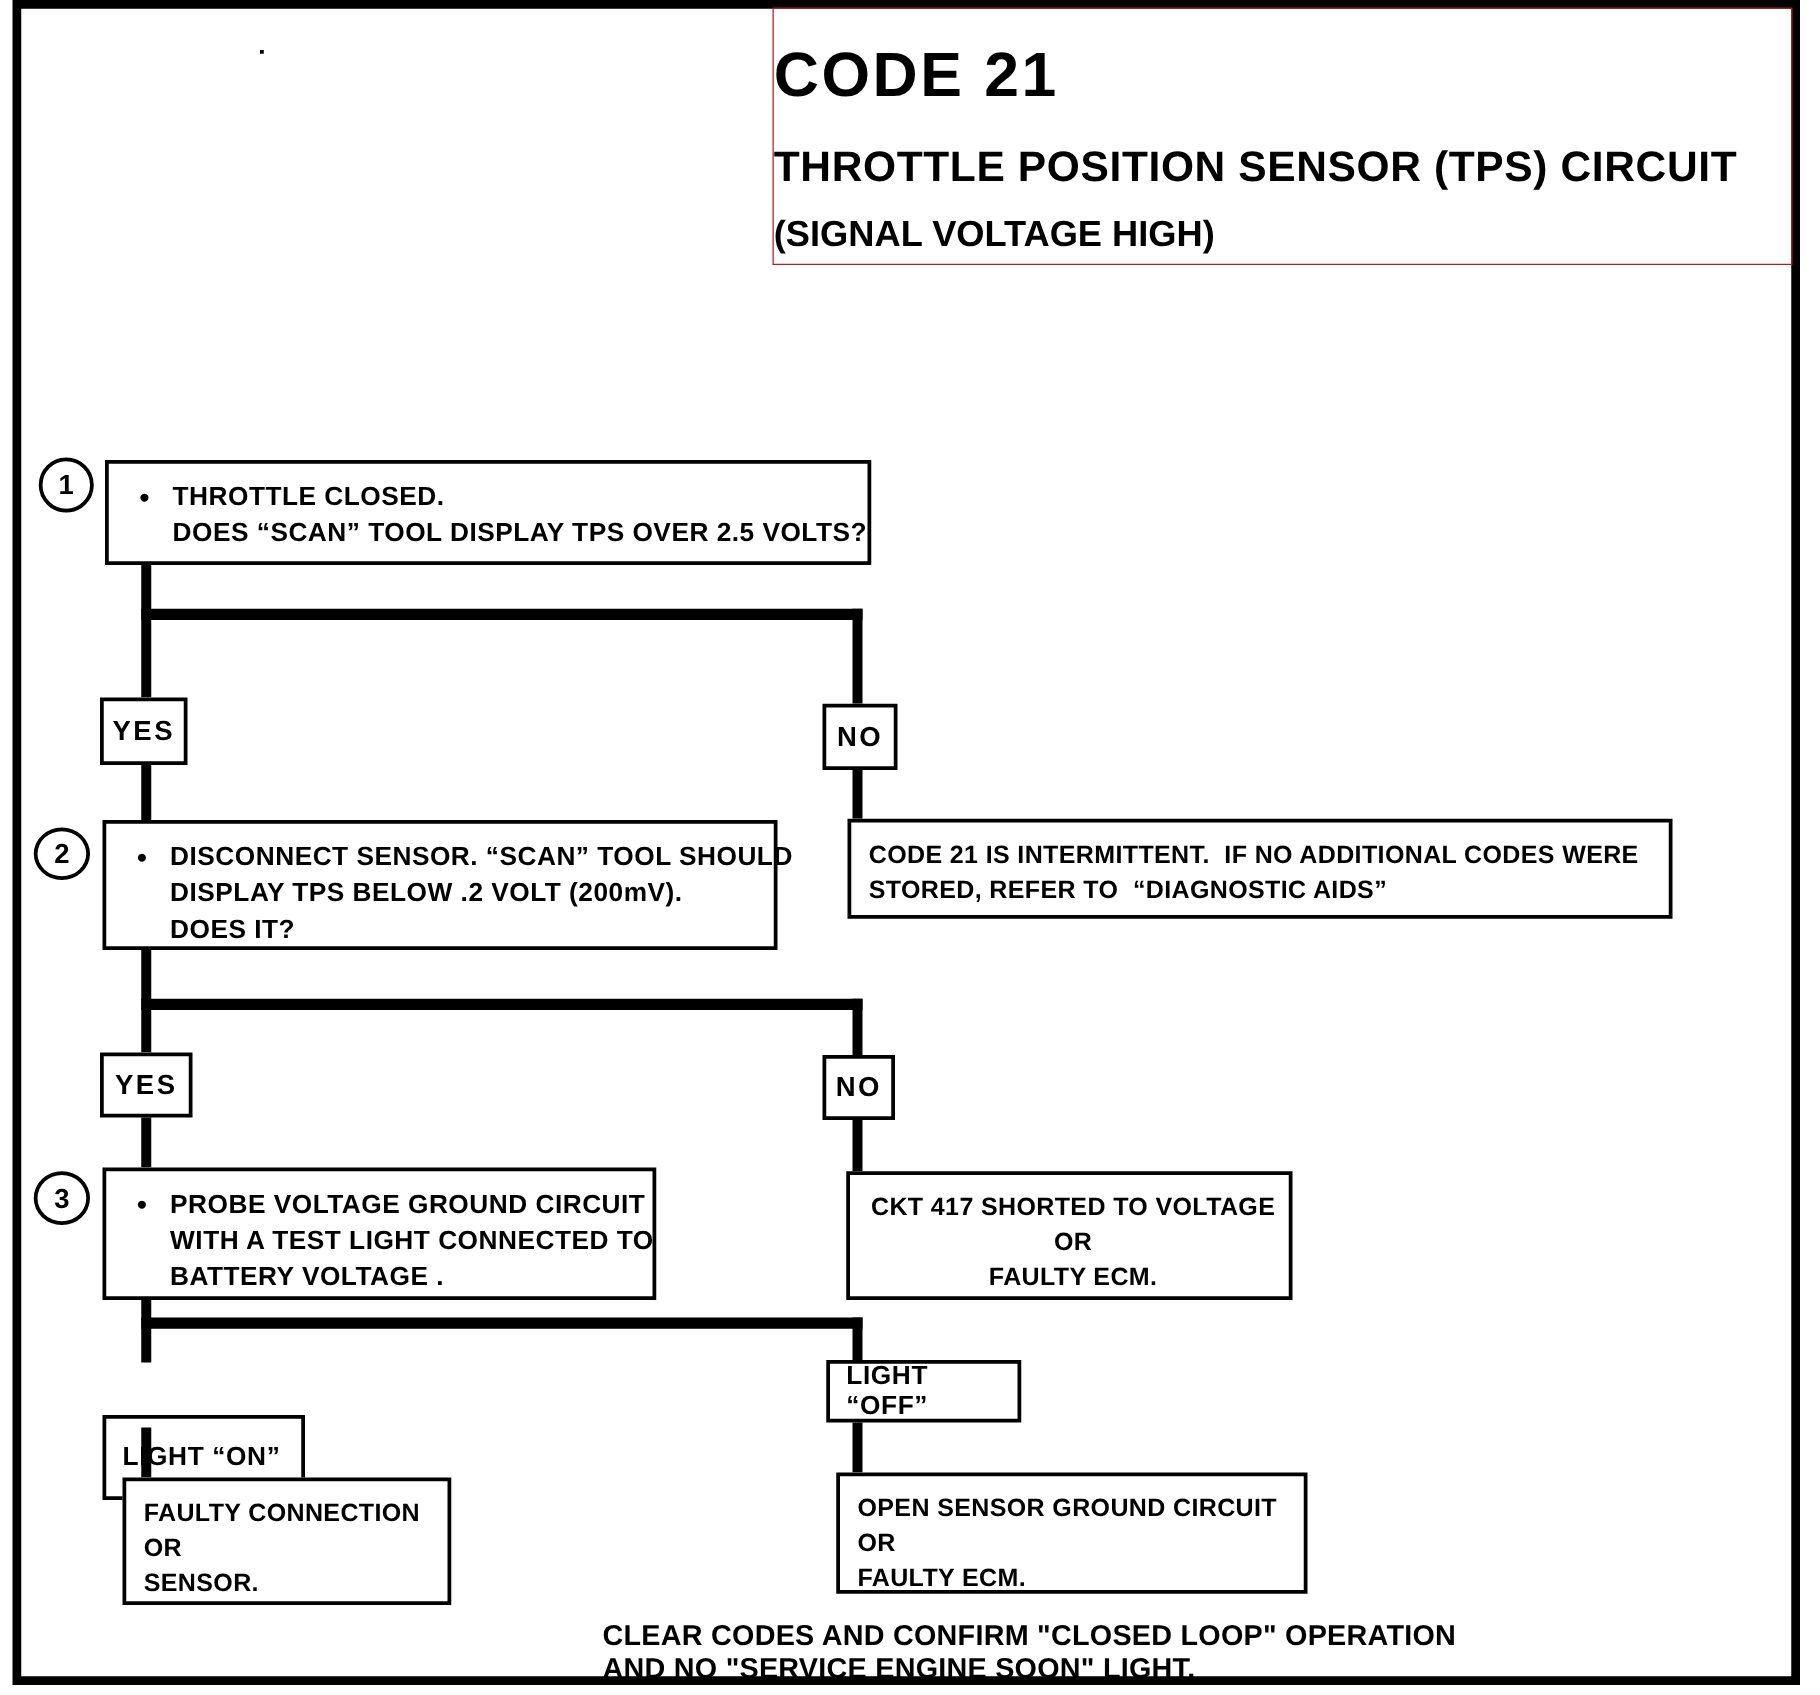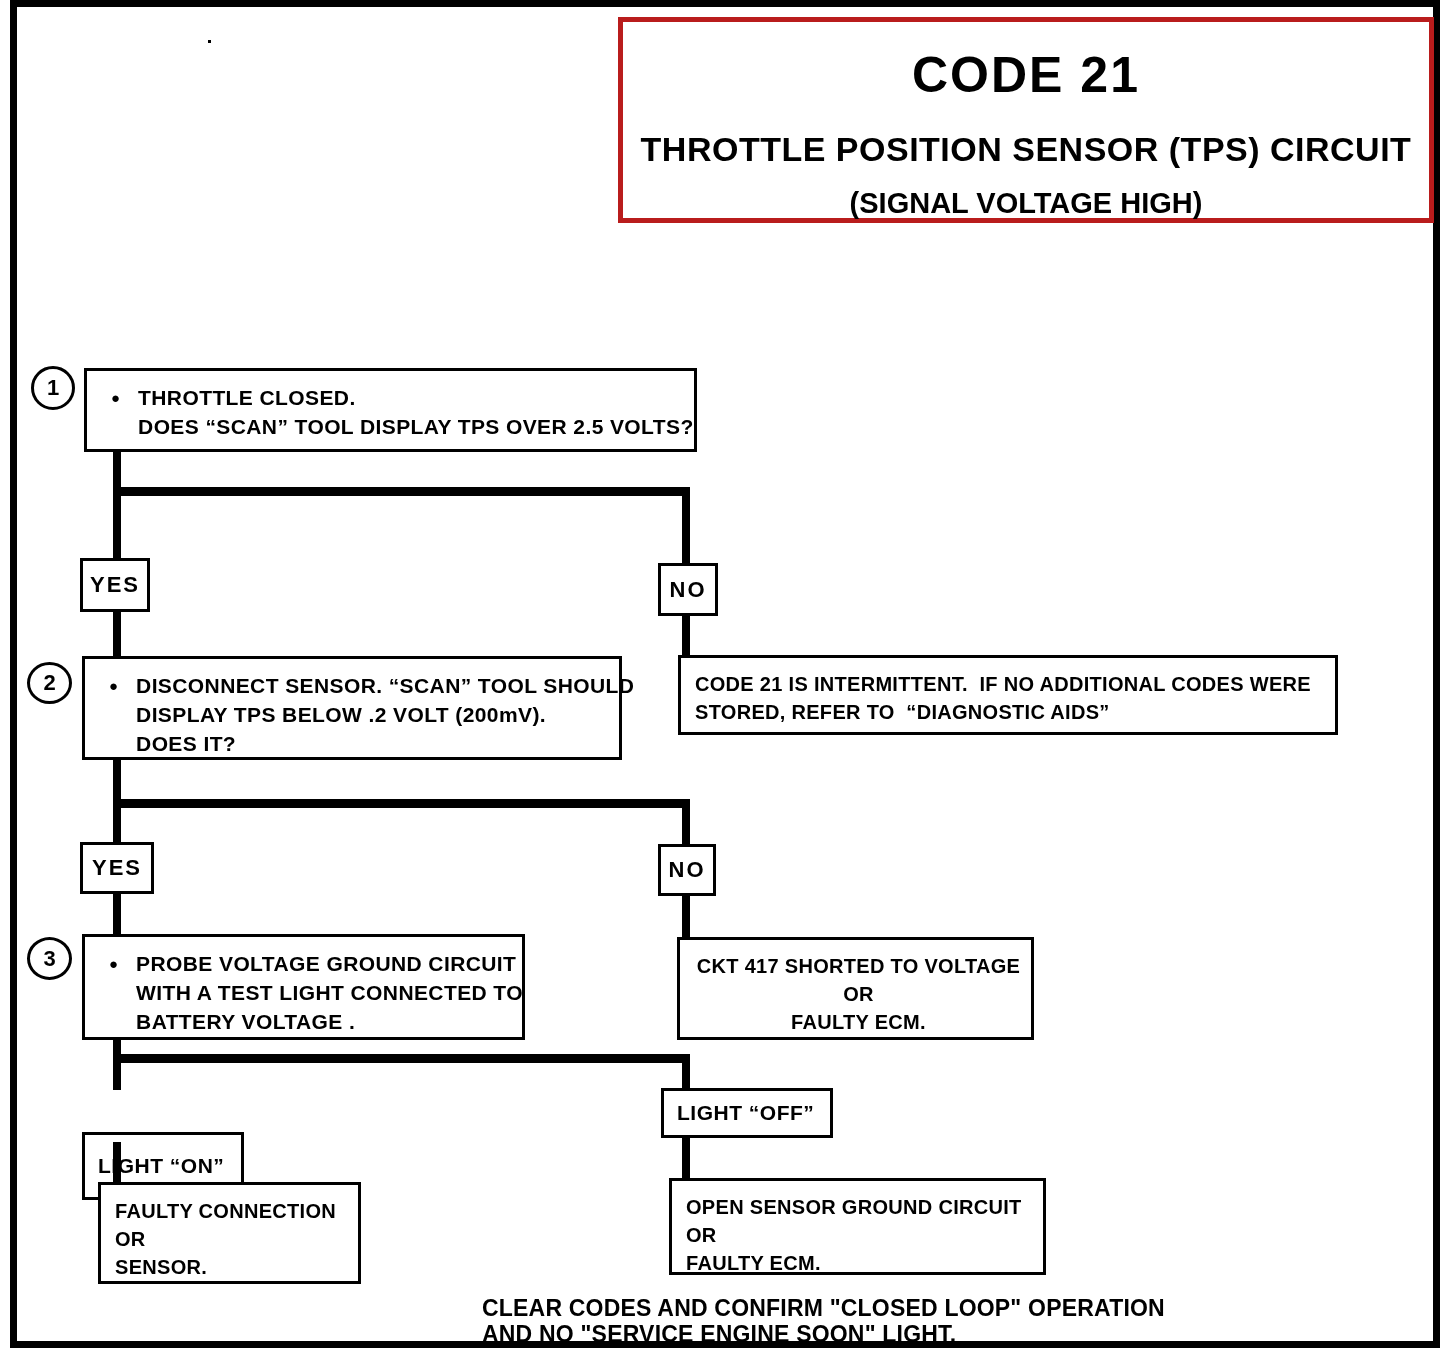--- a/index.html
+++ b/index.html
@@ -1,19 +1,19 @@
 <!DOCTYPE html>
 <html><head>
 <meta charset="utf-8">
 <style>
   html,body{margin:0;padding:0;background:#ffffff;}
   body{font-family:"Liberation Sans",sans-serif;font-weight:bold;color:#000;}
   #page{position:relative;width:1456px;height:1356px;background:#fff;overflow:hidden;}
   .border-frame{position:absolute;left:10px;top:0;width:1430px;height:1348px;border:7px solid #000;box-sizing:border-box;}
-  .titlebox{position:absolute;left:618px;top:17px;width:816px;height:206px;border:5px solid #b91c1c;box-sizing:border-box;text-align:center;}
+  .titlebox{position:absolute;left:618px;top:6px;width:816px;height:206px;border:1px solid #b91c1c;box-sizing:border-box;}
   .t-code{font-size:50px;letter-spacing:2px;margin-top:24px;}
   .t-l2{font-size:34px;letter-spacing:0.5px;margin-top:26px;white-space:nowrap;}
   .t-l3{font-size:29px;margin-top:18px;}
   .box{position:absolute;border:3px solid #000;box-sizing:border-box;background:#fff;}
   .circle{position:absolute;border:3px solid #000;border-radius:50%;box-sizing:border-box;display:flex;align-items:center;justify-content:center;font-size:22px;}
   .conn{position:absolute;background:#000;}
   .stepbox{display:flex;padding:12px 8px 0 24px;}
   .bullet{font-size:15px;margin-right:18px;line-height:29px;}
   .lines{font-size:21px;line-height:29px;letter-spacing:0.4px;}
   .lines div{white-space:pre;}
@@ -97,21 +97,21 @@
     <div>CKT 417 SHORTED TO VOLTAGE</div>
     <div>OR</div>
     <div>FAULTY ECM.</div>
   </div>
 
   <div class="conn" style="left:113px;top:1038px;width:8px;height:52px;"></div>
   <div class="conn" style="left:113px;top:1054px;width:577px;height:9px;"></div>
   <div class="conn" style="left:682px;top:1054px;width:8px;height:34px;"></div>
 
   <div class="box tag tagleft" style="left:82px;top:1090px;width:162px;height:68px;margin-top:42px;">LIGHT “ON”</div>
-  <div class="box tag tagleft" style="left:661px;top:1088px;width:172px;height:50px;">LIGHT “OFF”</div>
+  <div class="box tag tagleft" style="left:661px;top:1088px;width:156px;height:50px;">LIGHT “OFF”</div>
 
   <div class="conn" style="left:113px;top:1142px;width:8px;height:40px;"></div>
   <div class="conn" style="left:682px;top:1138px;width:8px;height:40px;"></div>
 
   <div class="box resbox" style="left:82px;top:1182px;width:263px;height:102px;">
     <div>FAULTY CONNECTION</div>
     <div>OR</div>
     <div>SENSOR.</div>
   </div>
   <div class="box resbox" style="left:653px;top:1178px;width:377px;height:97px;">

